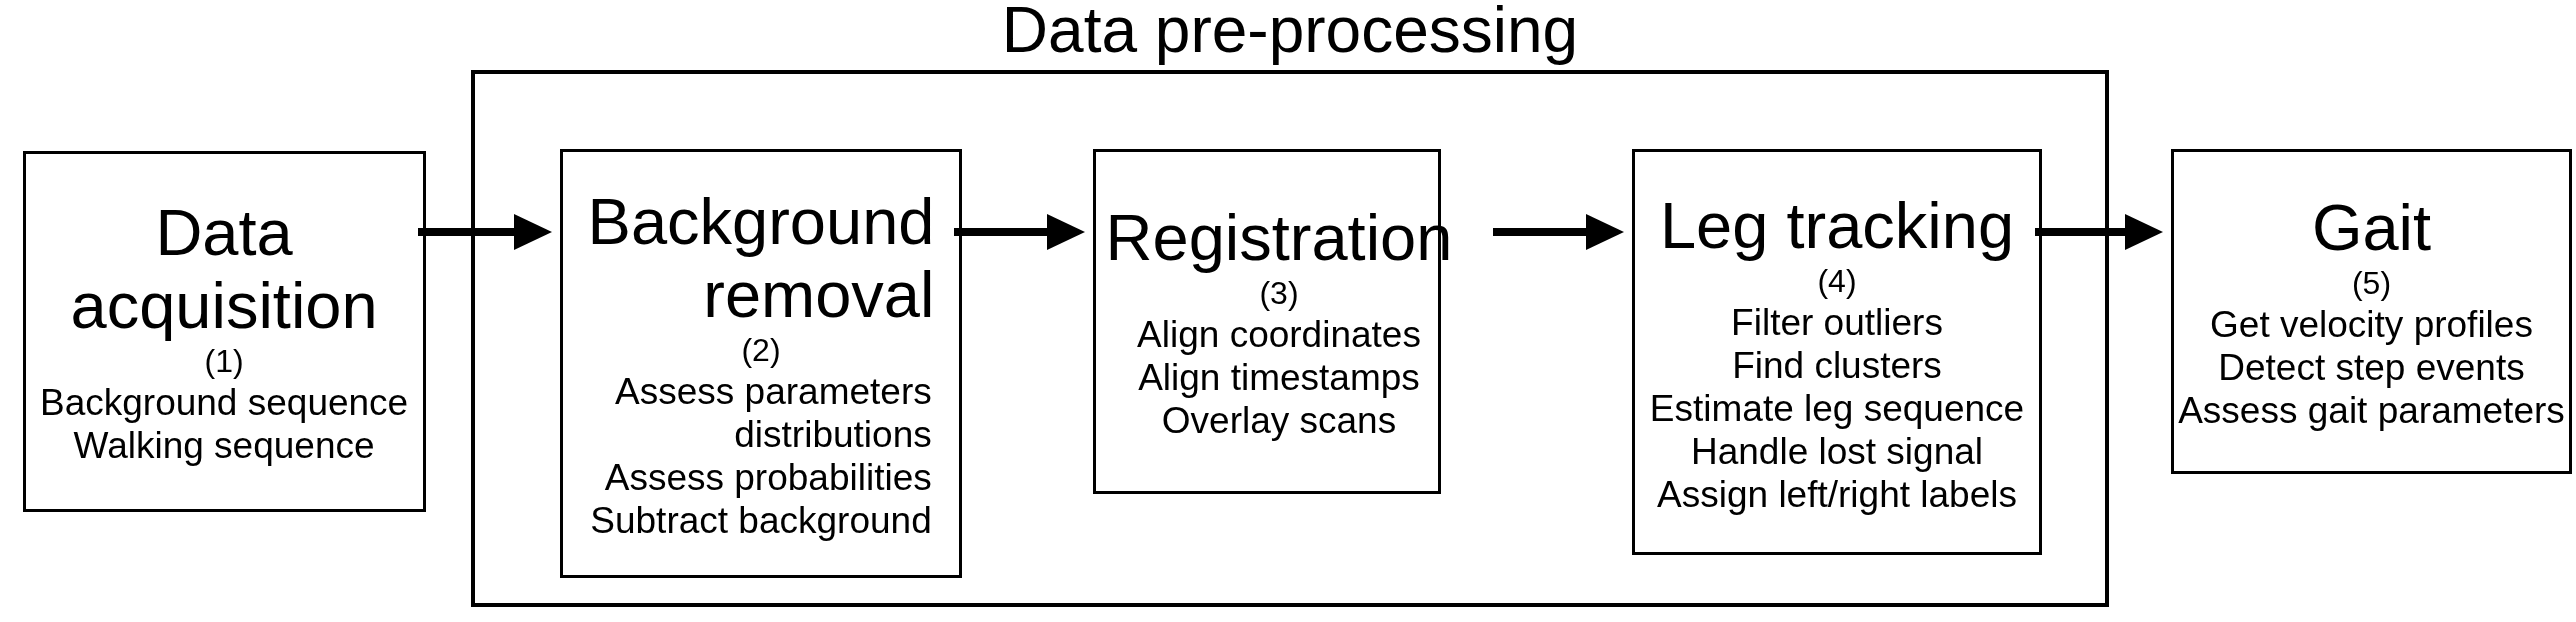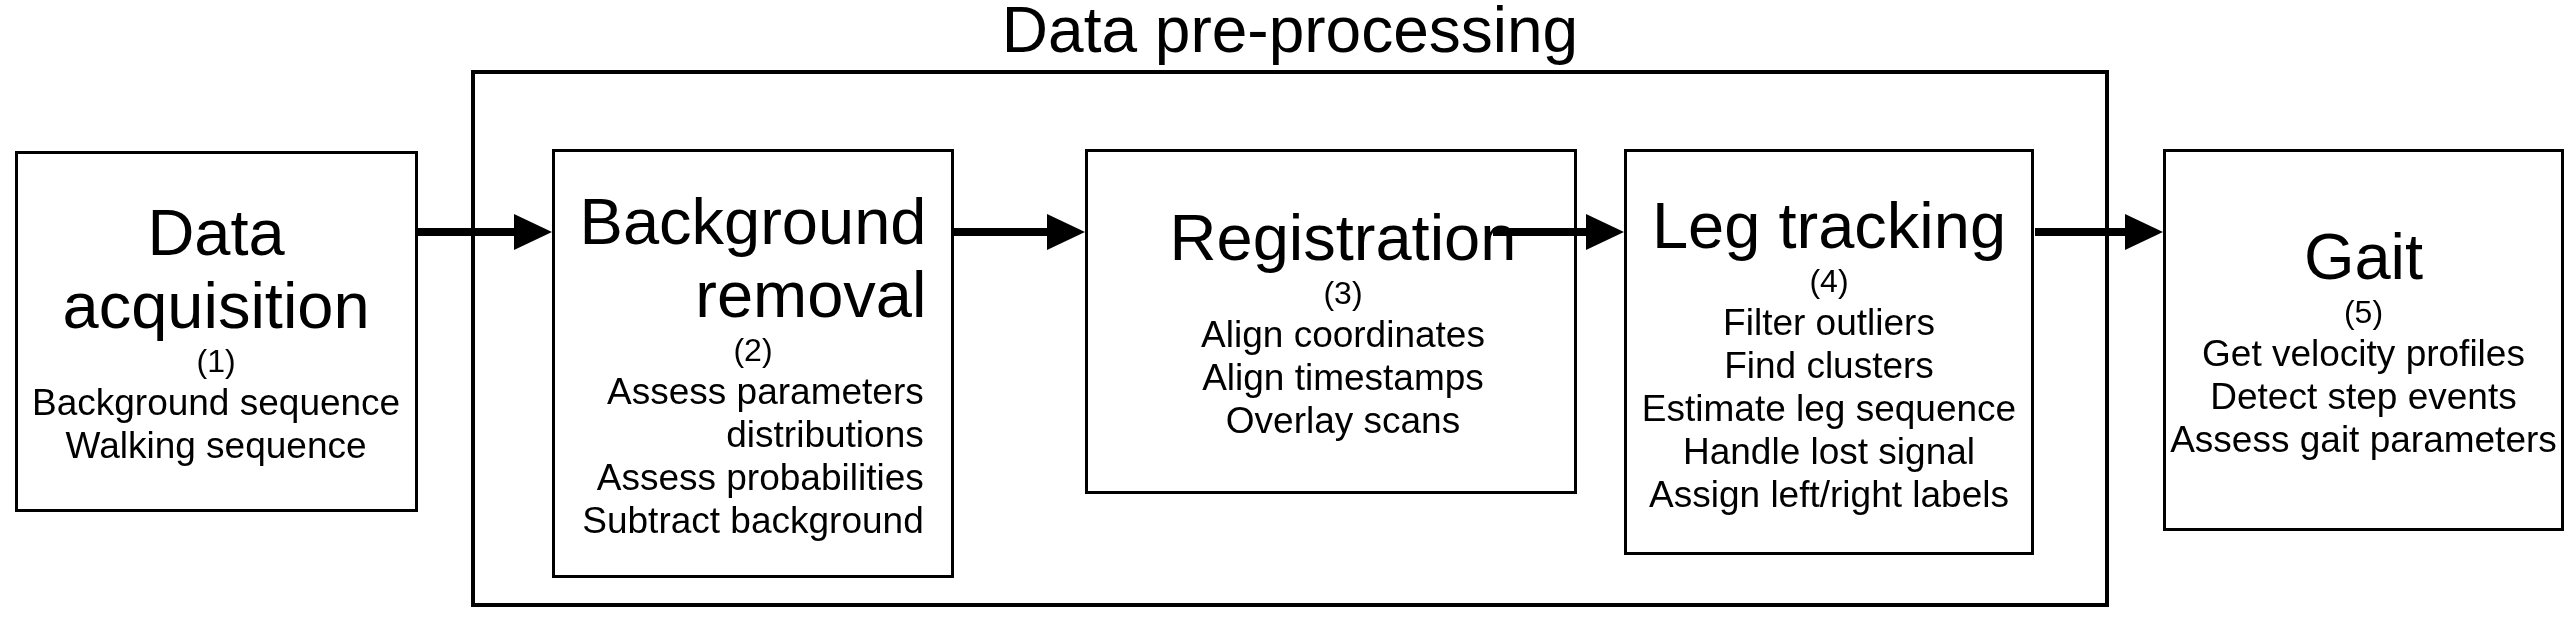--- a/index.html
+++ b/index.html
@@ -39,20 +39,21 @@
   .box {
     position: absolute;
     border: 3.8px solid #000000;
     box-sizing: border-box;
     background: #ffffff;
     display: flex;
     flex-direction: column;
     justify-content: center;
     align-items: center;
     text-align: center;
+    margin-left: 8px;
   }
   .box-heading {
     font-size: 65px;
     line-height: 73px;
   }
   .box-heading div { white-space: nowrap; }
   .box-step {
     font-size: 32px;
     line-height: 39px;
   }
@@ -123,21 +124,21 @@
       <div>Assess probabilities</div>
       <div>Subtract background</div>
     </div>
   </div>
 
   <div class="arrow" style="left:954px; width:131px;">
     <div class="arrow-shaft"></div>
     <div class="arrow-head"></div>
   </div>
 
-  <div class="box" style="left:1085px; top:149px; width:492px; height:345px;padding-left:24px;">
+  <div class="box" style="left:1085px; top:149px; width:348px; height:345px;padding-left:24px;">
     <div class="box-heading">
       <div>Registration</div>
     </div>
     <div class="box-step">(3)</div>
     <div class="box-items">
       <div>Align coordinates</div>
       <div>Align timestamps</div>
       <div>Overlay scans</div>
     </div>
   </div>
@@ -159,21 +160,21 @@
       <div>Handle lost signal</div>
       <div>Assign left/right labels</div>
     </div>
   </div>
 
   <div class="arrow" style="left:2035px; width:128px;">
     <div class="arrow-shaft"></div>
     <div class="arrow-head"></div>
   </div>
 
-  <div class="box" style="left:2163px; top:149px; width:401px; height:382px;">
+  <div class="box" style="left:2163px; top:149px; width:401px; height:325px;">
     <div class="box-heading">
       <div>Gait</div>
     </div>
     <div class="box-step">(5)</div>
     <div class="box-items">
       <div>Get velocity profiles</div>
       <div>Detect step events</div>
       <div>Assess gait parameters</div>
     </div>
   </div>

